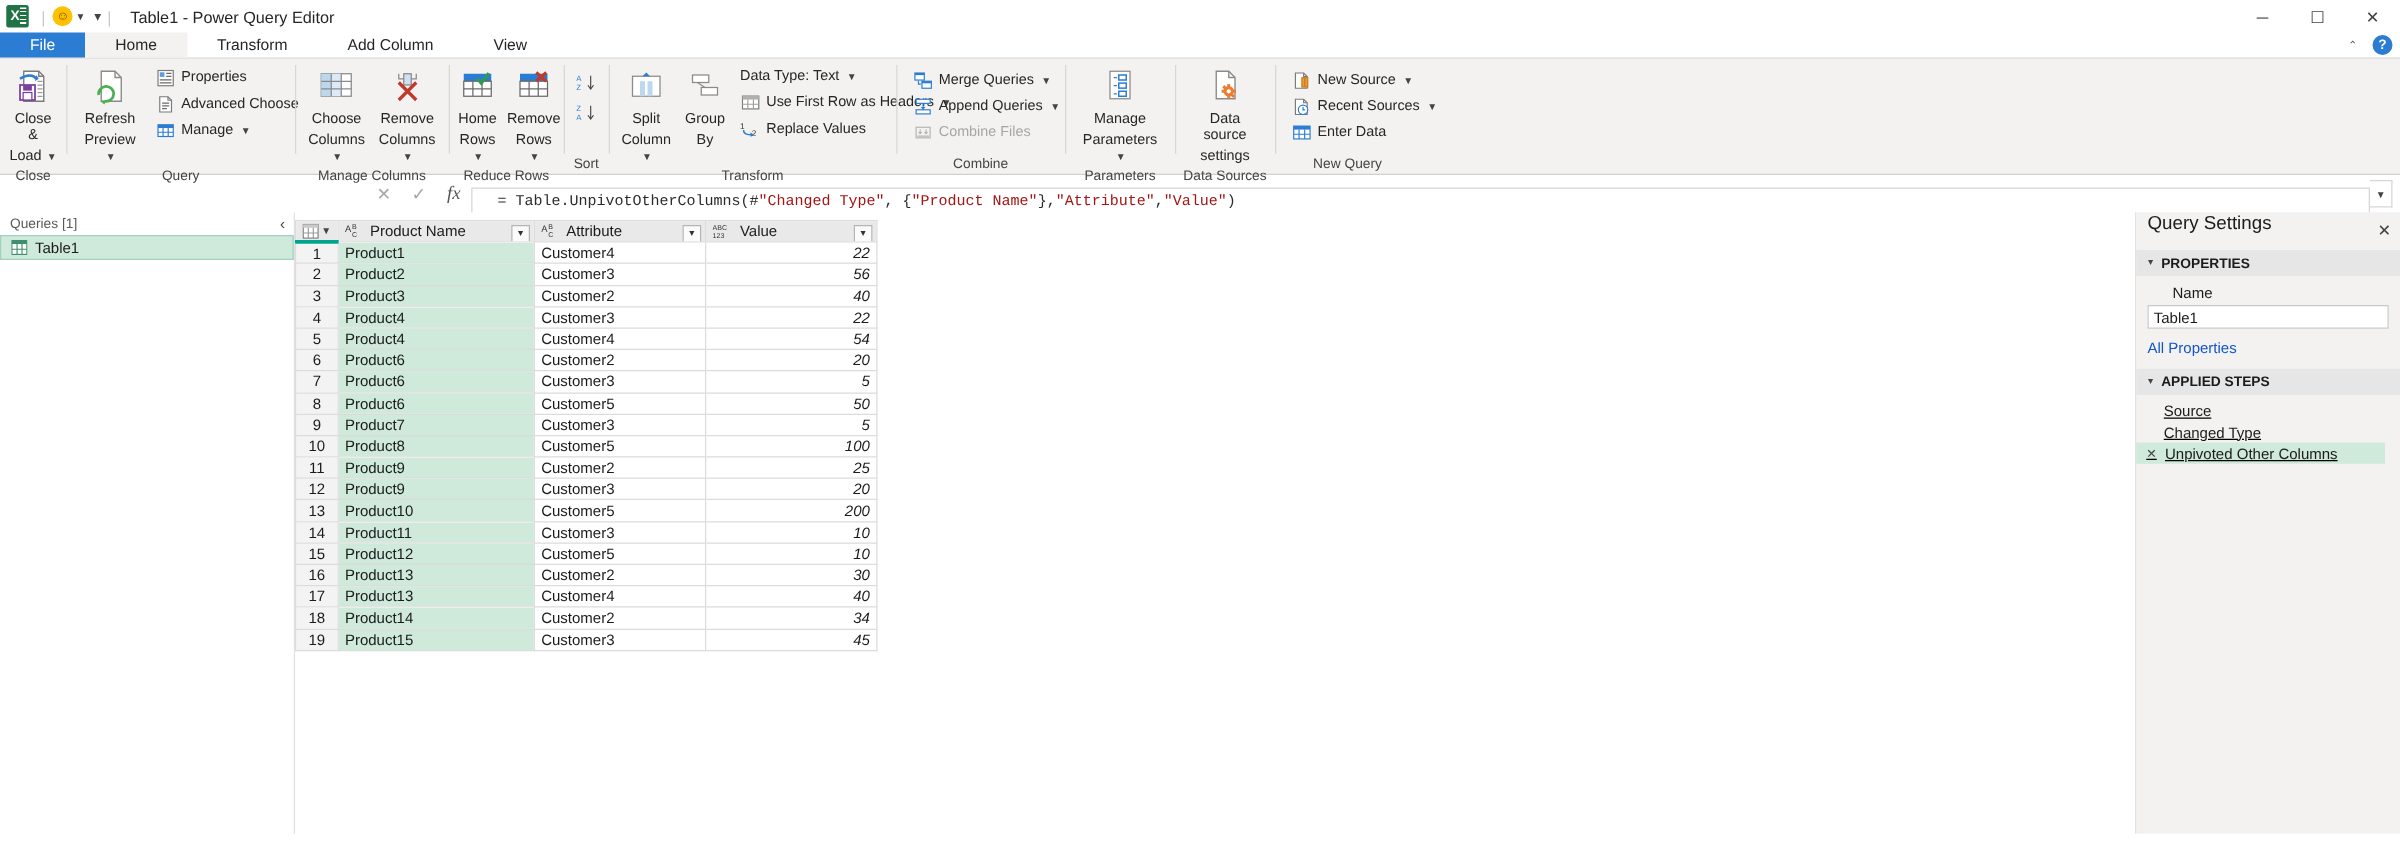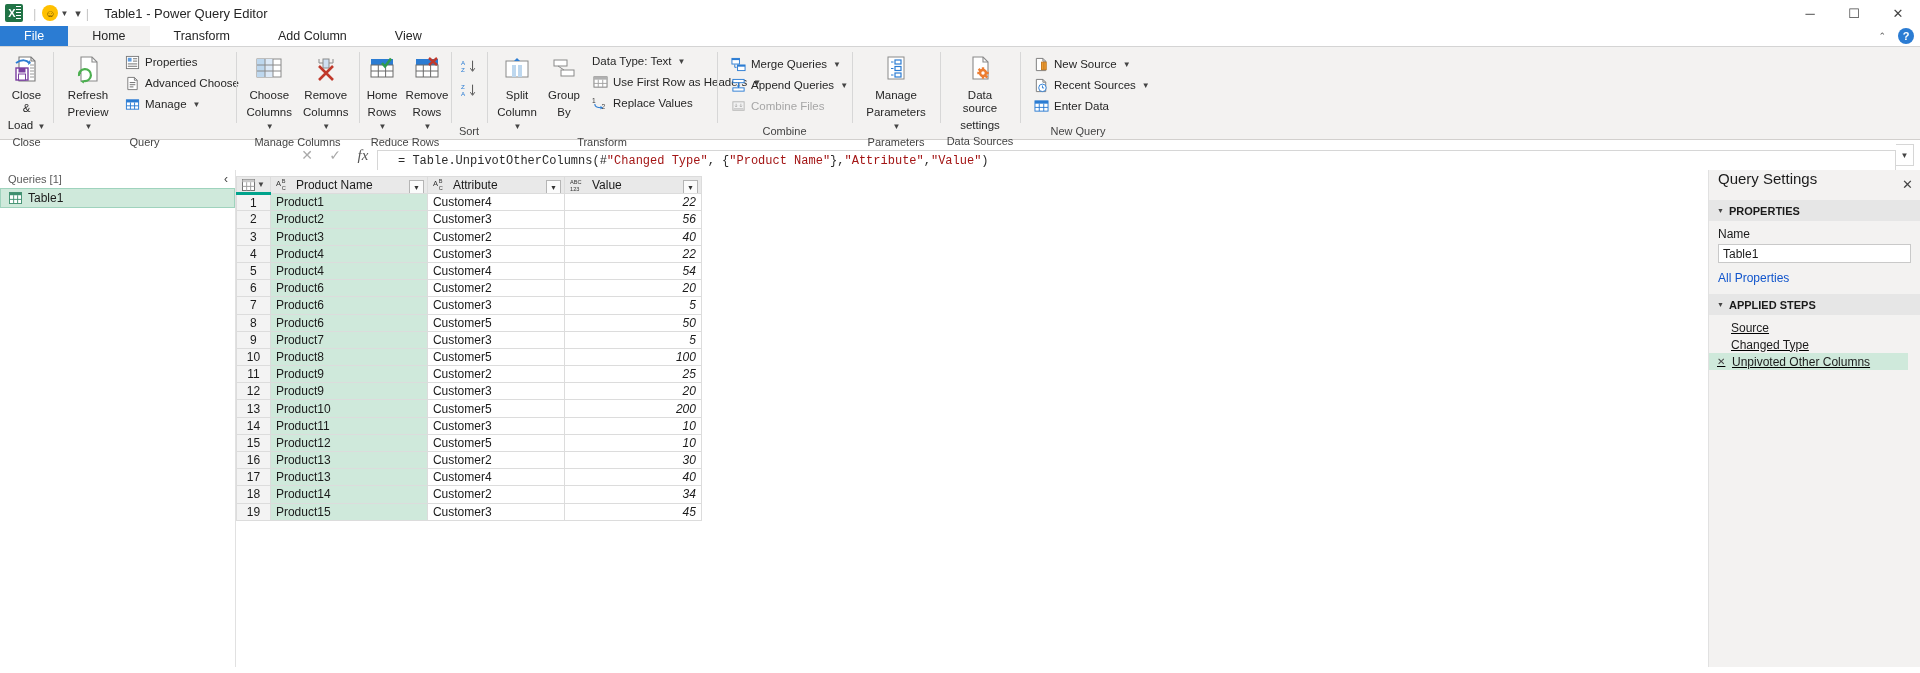--- a/index.html
+++ b/index.html
@@ -172,21 +172,21 @@
     height:30px; display:flex; align-items:flex-start; padding:0 9px;
     font-size:15px; color:#1b1b1b; position:relative; background:#f3f2f1;
   }
   .qs-close { position:absolute; right:7px; top:7px; font-size:13px; color:#444; }
   .qs-sec {
     height:21px; display:flex; align-items:center; gap:5px; padding:0 8px;
     font-size:11px; color:#1b1b1b; font-weight:bold; background:#e6e6e6;
   }
   .tri { font-size:7px; color:#444; }
   .qs-body { padding:6px 9px 0 9px; background:#f3f2f1; }
-  .qs-lbl { font-size:12px; color:#1b1b1b; margin-bottom:3px; }
+  .qs-lbl { font-size:12px; color:#1b1b1b; margin-bottom:3px;margin-left:20px; }
   .qs-input {
     width:100%; height:19px; border:1px solid #c9c9c9; background:#fff;
     font-size:12px; color:#1b1b1b; padding:0 4px; display:flex; align-items:center;
   }
   .qs-link { font-size:12px; color:#1155cc; margin-top:8px; display:inline-block; }
   .steps { padding:4px 12px 0 0;text-decoration:underline; }
   .step {
     height:17px; display:flex; align-items:center; gap:5px;
     padding:0 8px 0 22px; font-size:12px; color:#1b1b1b;
   }

